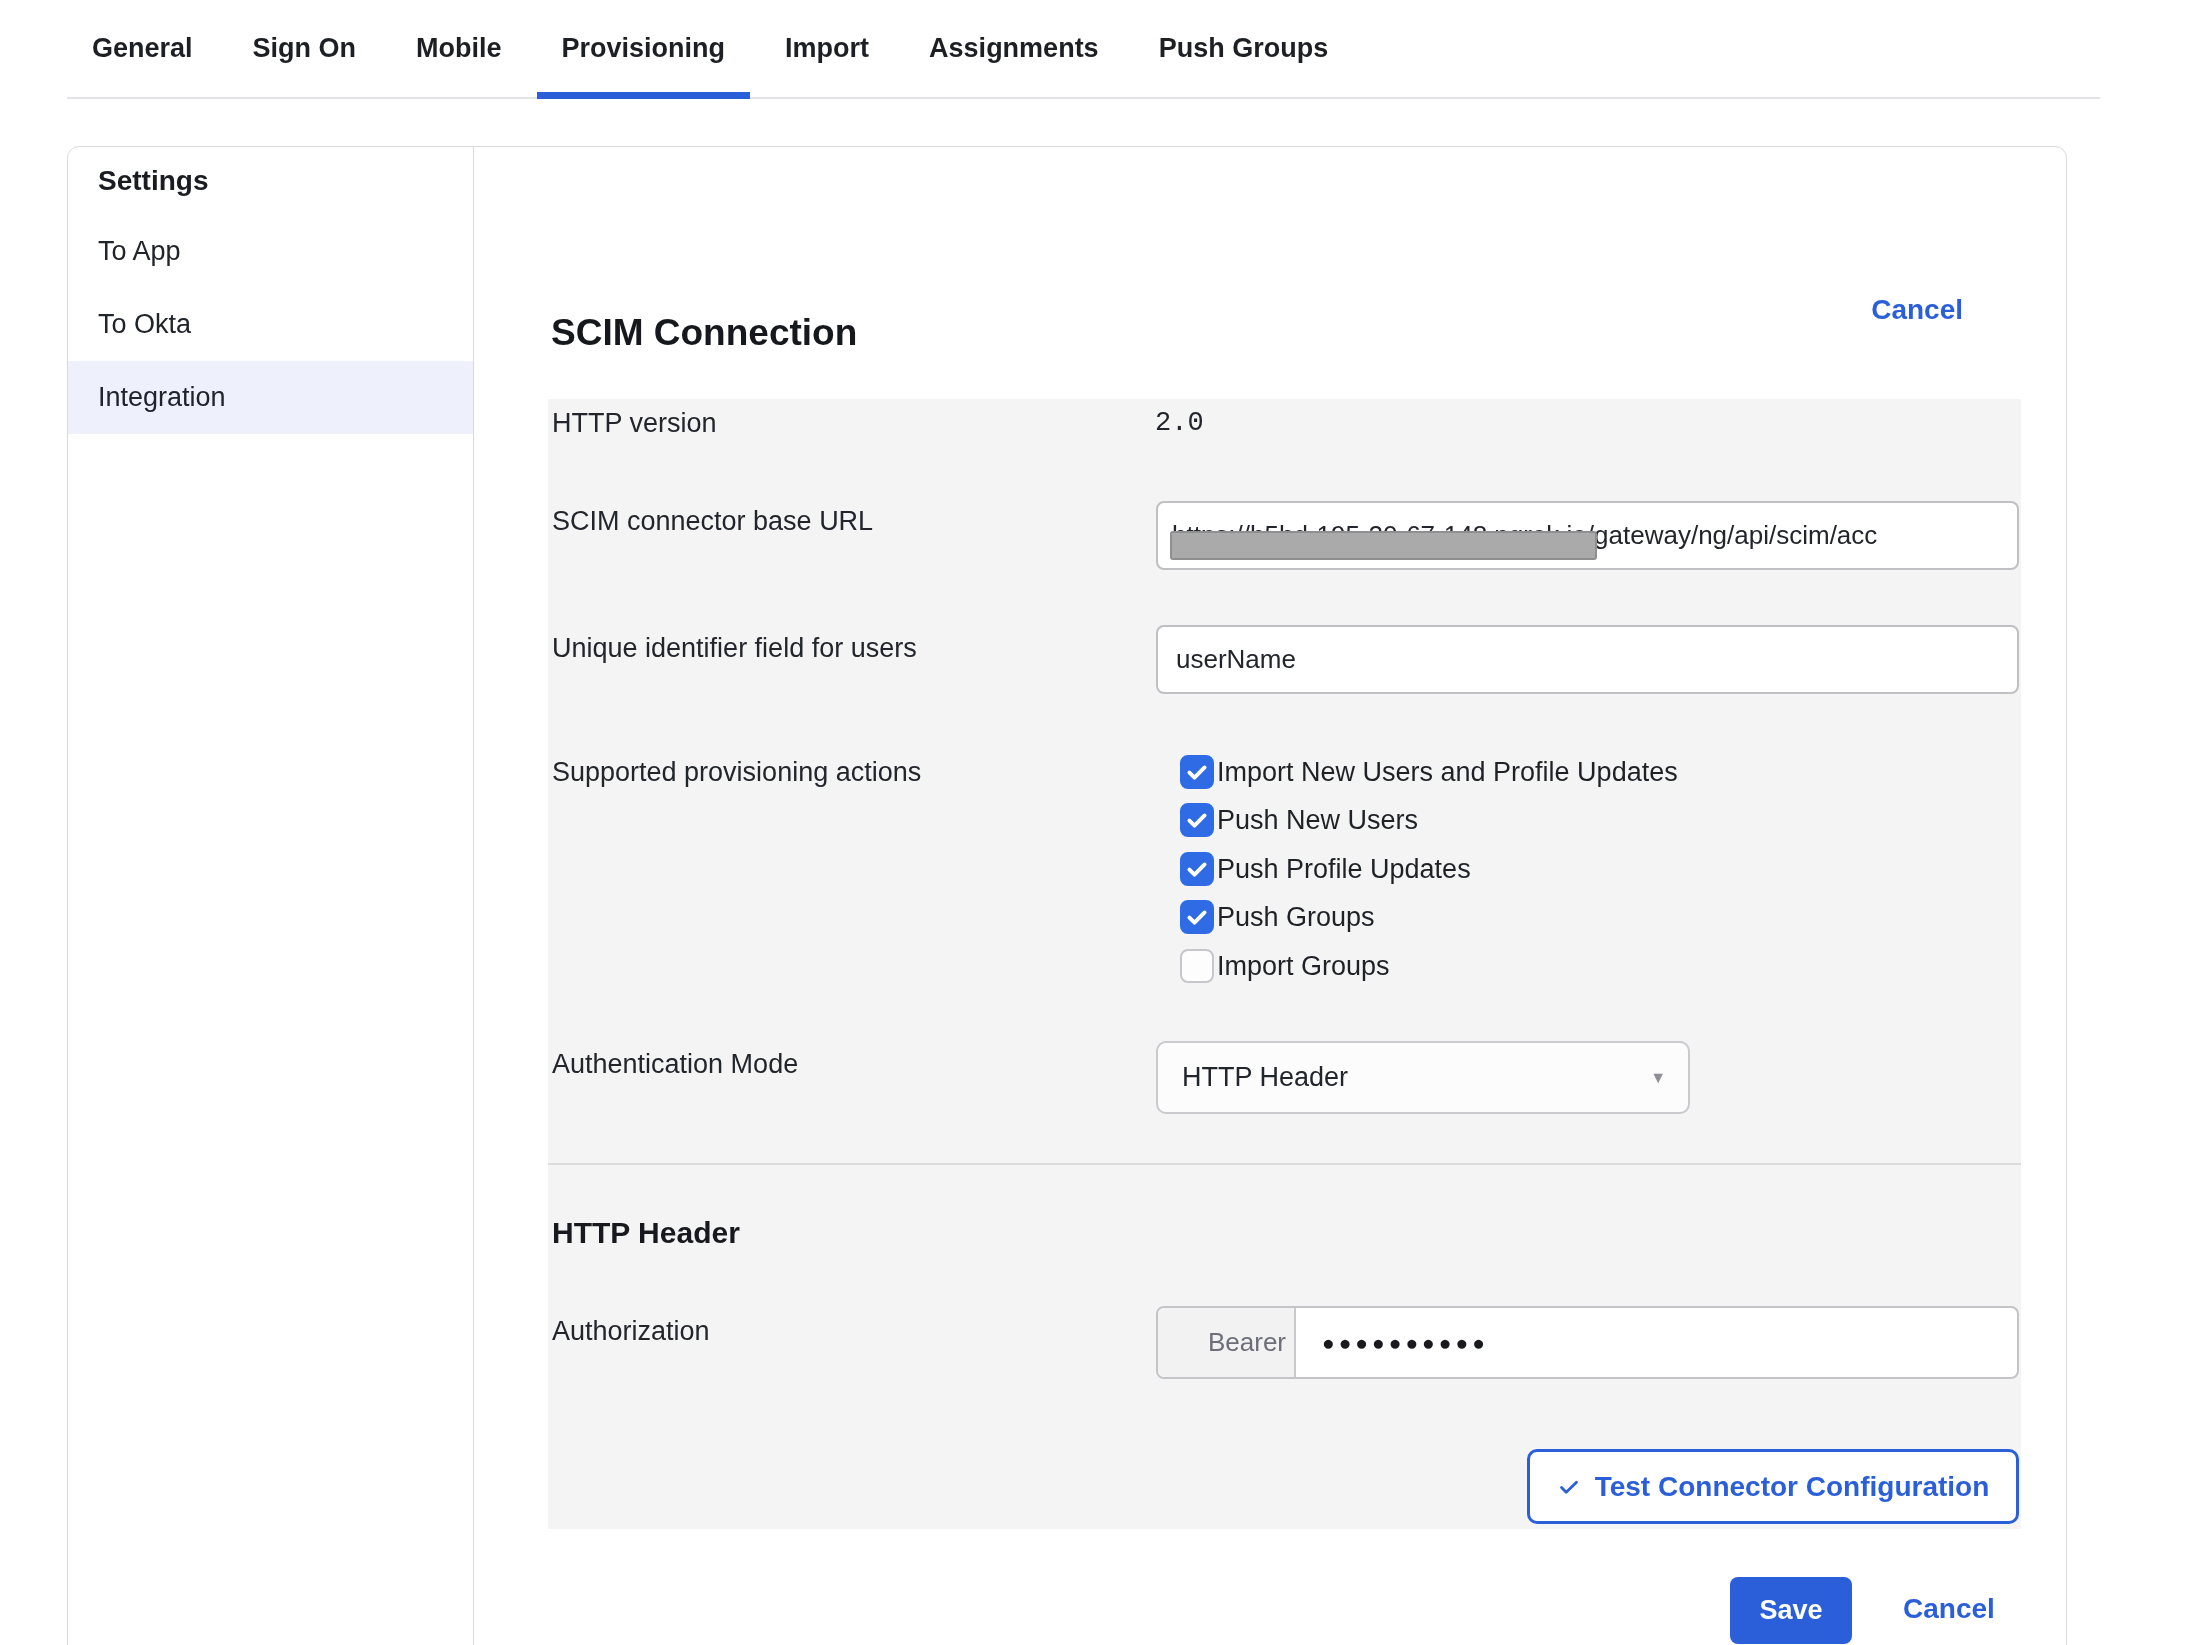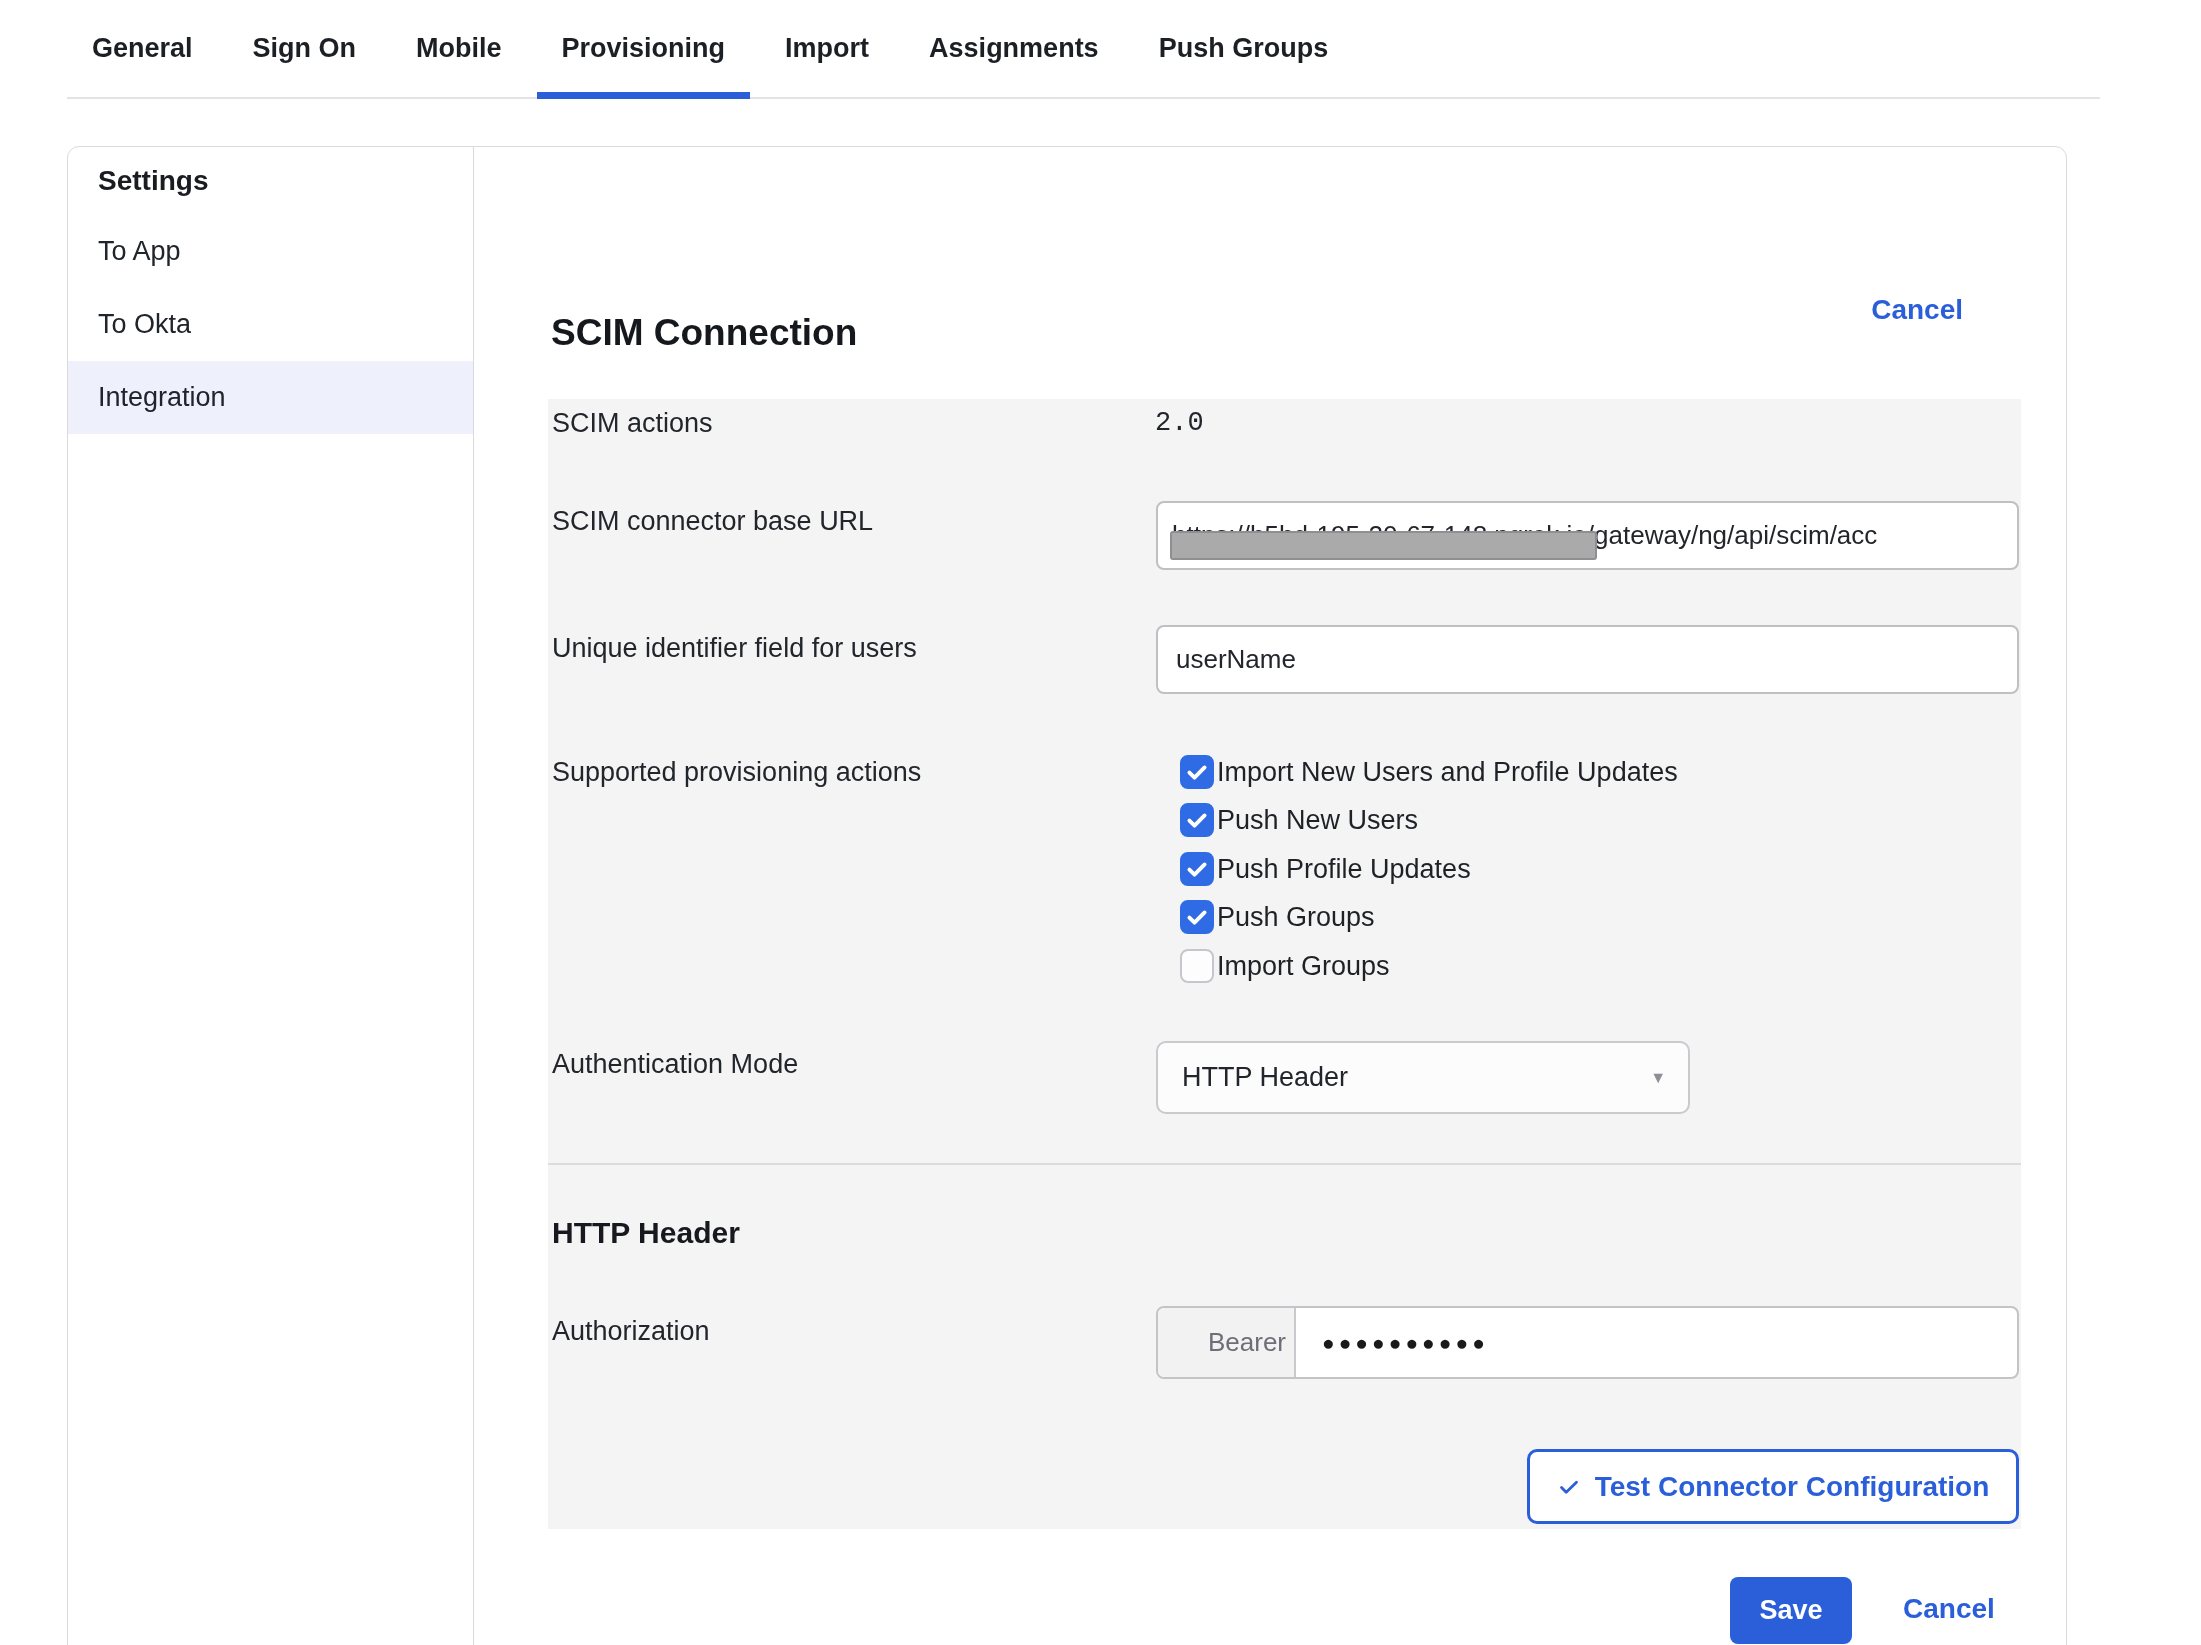--- a/index.html
+++ b/index.html
@@ -178,21 +178,21 @@
     <div class="side-item selected">Integration</div>
   </aside>
 
   <div class="content">
 
     <h1 class="page-title">SCIM Connection</h1>
     <a class="link cancel-top">Cancel</a>
 
     <div class="graybox">
 
-      <div class="flabel" style="top:7px">SCIM actions</div>
+      <div class="flabel" style="top:7px">HTTP version</div>
       <div class="fvalue" style="top:7px">2.0</div>
 
       <div class="flabel" style="top:105px">SCIM connector base URL</div>
       <div class="text-input url-input" style="top:102px">
         <span><span class="url-prefix">https://h5hd-195-20-67-148.ngrok.io</span><span>/gateway/ng/api/scim/acc</span></span>
       </div>
 
       <div class="flabel" style="top:232px">Unique identifier field for users</div>
       <div class="text-input" style="top:226px">
         <span>userName</span>

